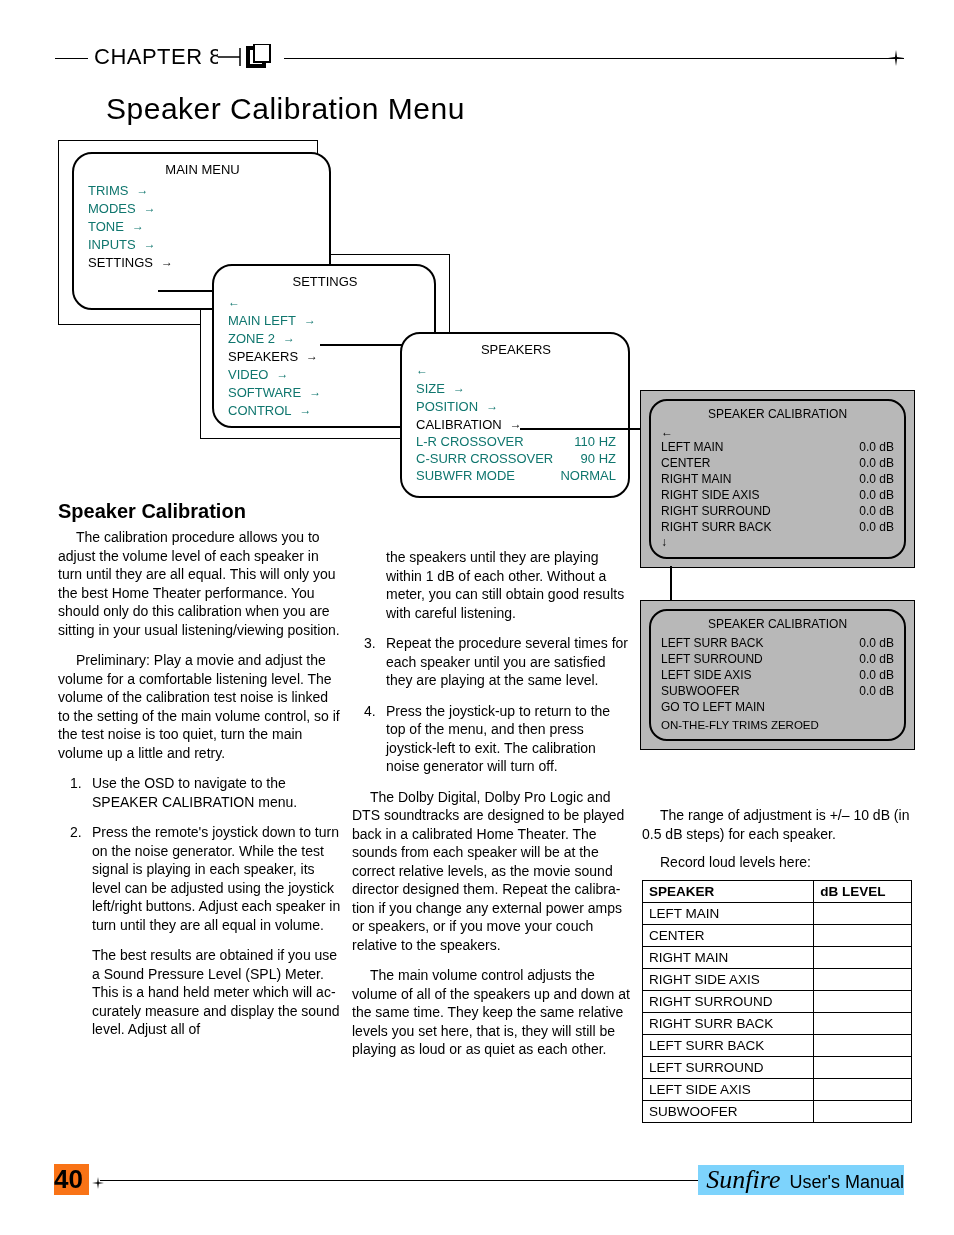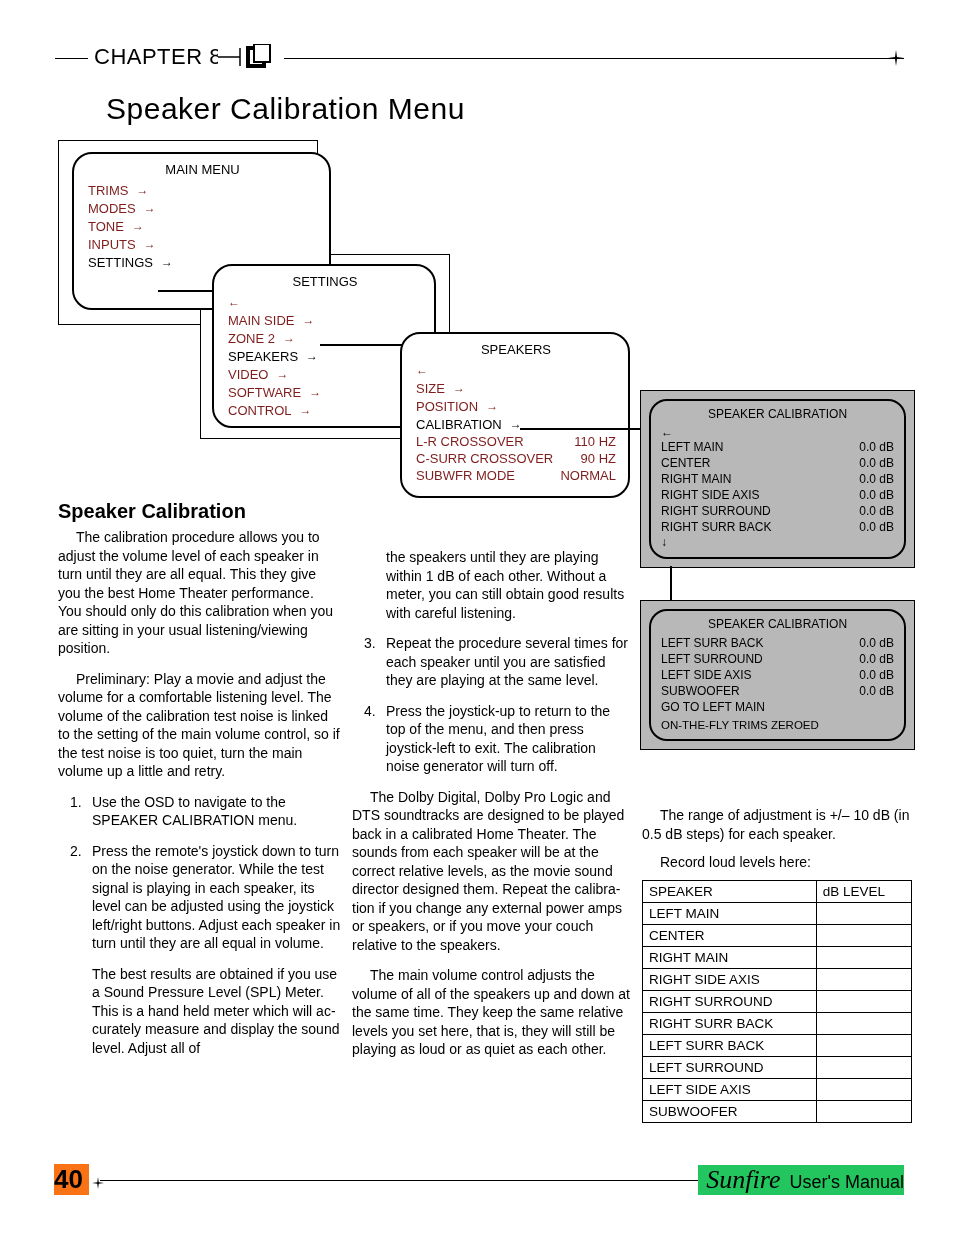--- a/index.html
+++ b/index.html
@@ -75,21 +75,21 @@
   }
   .screen .title {
     text-align: center;
     font-size: 13px;
     margin-bottom: 4px;
   }
   .screen ul { list-style: none; }
   .screen li {
     font-size: 13px;
     line-height: 17px;
-    color: #7f1d1d;
+    color: #0f766e;
     display: flex;
     align-items: center;
     justify-content: space-between;
   }
   .screen li .lbl { display:flex; align-items:center; gap:4px; }
   .screen li.sel { color: #000; }
   .arrow-r::after {
     content: "→";
     font-size: 12px;
     margin-left: 4px;
@@ -167,40 +167,40 @@
   table.levels {
     border-collapse: collapse;
     width: 100%;
     font-size: 13.5px;
   }
   table.levels th, table.levels td {
     border: 1px solid #000;
     padding: 3px 6px;
     text-align: left;
   }
-  table.levels th { font-weight: normal; }
+  table.levels th { font-weight: bold; }
 
   
   .footer-rule {
     position: absolute;
     bottom: 54px; left: 100px; right: 50px;
     border-top: 1.5px solid #000;
   }
   .page-num {
     position: absolute;
     bottom: 40px; left: 54px;
     font-size: 26px;
     font-weight: bold;
     background:#f97316;
     padding-right:6px;
   }
   .brand {
     position: absolute;
     bottom: 40px; right: 50px;
-    background: #22c55e;
+    background: #7dd3fc;
     padding-left: 8px;
     font-size: 18px;
   }
   .brand .logo {
     font-family: "Brush Script MT", "Segoe Script", cursive;
     font-style: italic;
     font-size: 26px;
     padding-right: 4px;
   }
 
@@ -274,21 +274,21 @@
   <div class="connector" style="top:290px; left:158px; width:62px; height:1.5px;"></div>
 
   <div class="screen" style="top:264px; left:212px; width:224px; height:164px;">
     <div class="title">SETTINGS</div>
     <ul>
       <li>
           <span class="arrow-l"></span>
         </li>
       <li>
           <span class="lbl">
-            <span>MAIN SIDE</span>
+            <span>MAIN LEFT</span>
             <span class="arrow-r"></span>
           </span>
         </li>
       <li>
           <span class="lbl">
             <span>ZONE 2</span>
             <span class="arrow-r"></span>
           </span>
         </li>
       <li class="sel">
@@ -424,21 +424,21 @@
           <span>GO TO LEFT MAIN</span>
           <span></span>
         </div>
       <div class="cal-footer">ON-THE-FLY TRIMS ZEROED</div>
     </div>
   </div>
 
   <h2 class="subhead">Speaker Calibration</h2>
 
   <div class="col col1">
-    <p>The calibration procedure allows you to adjust the volume level of each speaker in turn until they are all equal. This they give you the best Home The­ater performance. You should only do this calibration when you are sitting in your usual listening/viewing position.</p>
+    <p>The calibration procedure allows you to adjust the volume level of each speaker in turn until they are all equal. This will only you the best Home The­ater performance. You should only do this calibration when you are sitting in your usual listening/viewing position.</p>
     <p>Preliminary: Play a movie and adjust the volume for a comfortable listening level. The volume of the calibration test noise is linked to the setting of the main volume control, so if the test noise is too quiet, turn the main volume up a little and retry.</p>
     <ol>
       <li><span class="num">1.</span><span>Use the OSD to navigate to the SPEAKER CALIBRATION menu.</span></li>
       <li><span class="num">2.</span><span>Press the remote's joystick down to turn on the noise generator. While the test signal is playing in each speaker, its level can be adjusted using the joystick left/right buttons. Ad­just each speaker in turn until they are all equal in volume.</span>
         <span class="sub">The best results are obtained if you use a Sound Pressure Level (SPL) Meter. This is a hand held meter which will ac­curately measure and display the sound level. Adjust all of</span>
       </li>
     </ol>
   </div>
 
   <div class="col col2">

